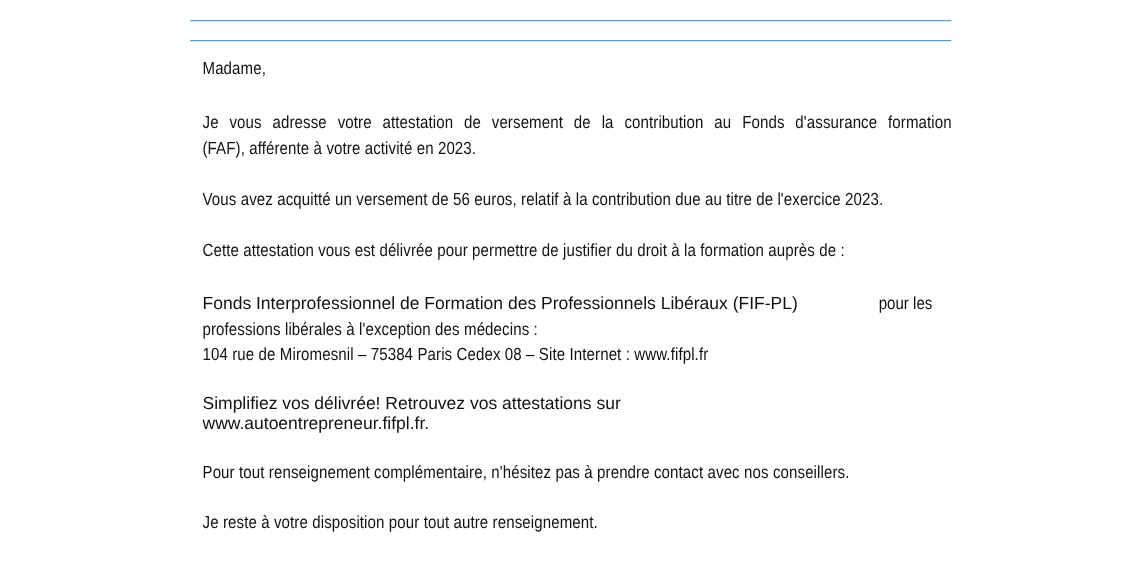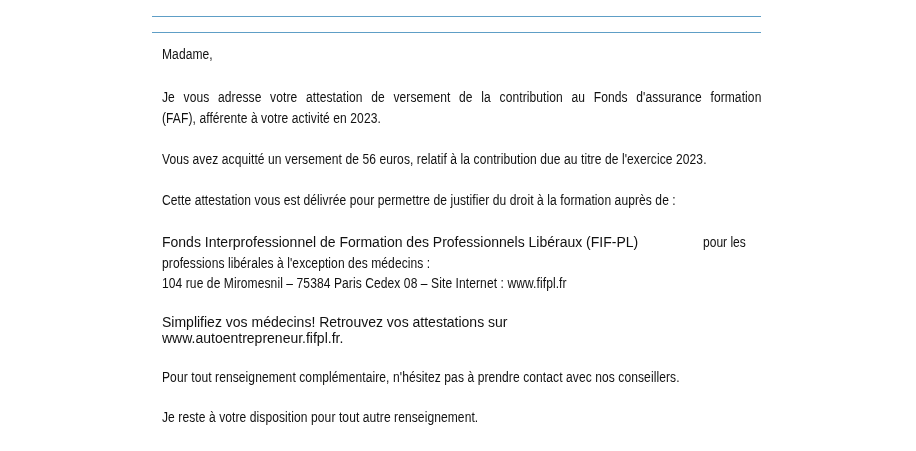--- a/index.html
+++ b/index.html
@@ -79,19 +79,19 @@
 
   <div class="line cond" style="top:151px;">Vous avez acquitté un versement de 56 euros, relatif à la contribution due au titre de l'exercice 2023.</div>
 
   <div class="line cond" style="top:192px;">Cette attestation vous est délivrée pour permettre de justifier du droit à la formation auprès de :</div>
 
   <div class="line arial" style="top:234px;">Fonds Interprofessionnel de Formation des Professionnels Libéraux (FIF-PL)</div>
   <div class="tab-right" style="top:234px;">pour les</div>
   <div class="line cond" style="top:255px;">professions libérales à l'exception des médecins :</div>
   <div class="line cond" style="top:275px;">104 rue de Miromesnil – 75384 Paris Cedex 08 – Site Internet : www.fifpl.fr</div>
 
-  <div class="line arial" style="top:314px;">Simplifiez vos médecins! Retrouvez vos attestations sur</div>
+  <div class="line arial" style="top:314px;">Simplifiez vos délivrée! Retrouvez vos attestations sur</div>
   <div class="line arial" style="top:330px;">www.autoentrepreneur.fifpl.fr.</div>
 
   <div class="line cond" style="top:369px;">Pour tout renseignement complémentaire, n'hésitez pas à prendre contact avec nos conseillers.</div>
 
   <div class="line cond" style="top:409px;">Je reste à votre disposition pour tout autre renseignement.</div>
 </div>
 
 </body></html>

